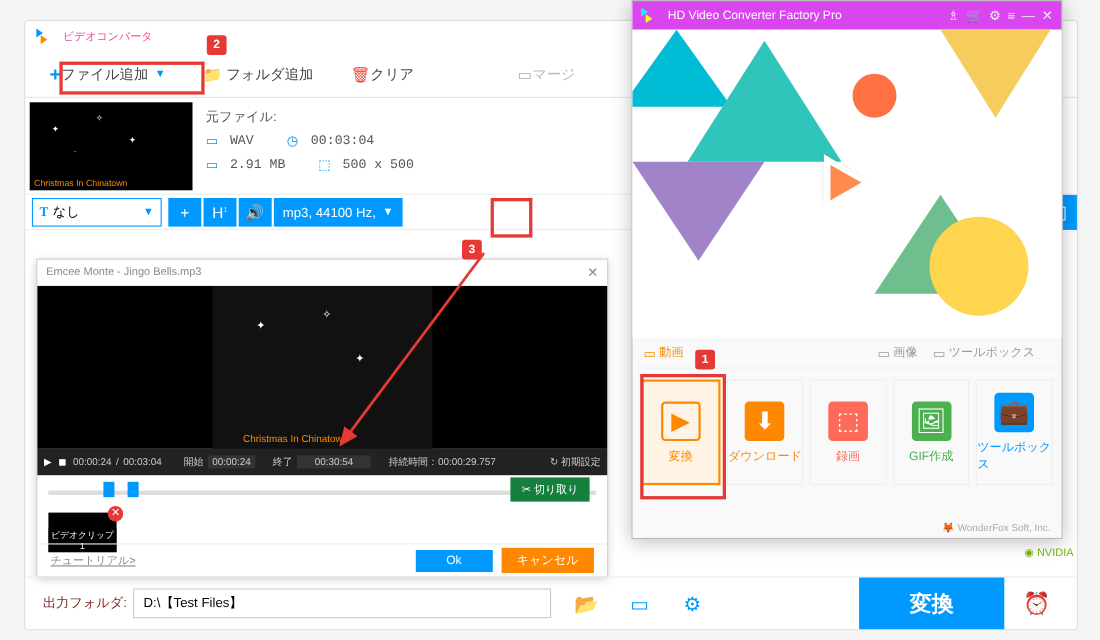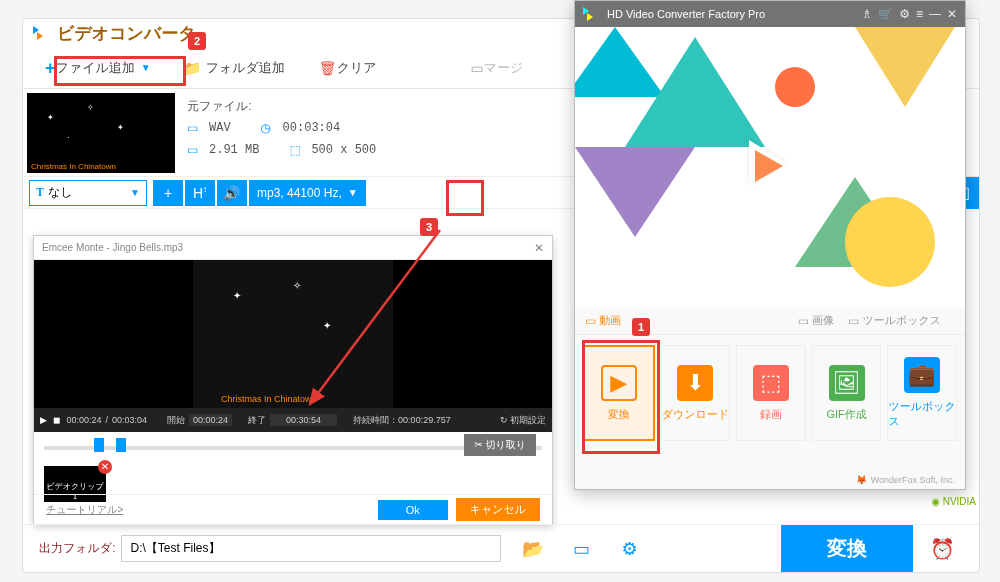--- a/index.html
+++ b/index.html
@@ -5,21 +5,21 @@
 * { box-sizing: border-box; margin: 0; padding: 0; font-family: Arial, "Microsoft YaHei", sans-serif; }
 body { width: 1000px; height: 582px; background: #f5f5f5; position: relative; overflow: hidden; }
 
 .main-window { position: absolute; left: 22px; top: 18px; width: 958px; height: 555px; background: #fff; border: 1px solid #ddd; border-radius: 4px; }
 
 
 .title-bar { height: 28px; display: flex; align-items: center; padding: 0 10px; }
 .logo-tri { width: 18px; height: 18px; margin-right: 6px; position: relative; }
 .logo-tri::before { content:""; position:absolute; border-left:6px solid #0099ff; border-top:4px solid transparent; border-bottom:4px solid transparent; left:0; top:2px; }
 .logo-tri::after { content:""; position:absolute; border-left:6px solid #ff8800; border-top:4px solid transparent; border-bottom:4px solid transparent; left:4px; top:8px; }
-.title-text { font-size: 17px; color: #a16207; font-weight: bold; }
+.title-text { font-size: 10px; color: #ec4899; }
 
 
 .toolbar { height: 42px; display: flex; align-items: center; border-bottom: 1px solid #e5e5e5; padding-left: 10px; }
 .tb-btn { display: flex; align-items: center; padding: 6px 12px; font-size: 13px; color: #444; cursor: pointer; margin-right: 10px; }
 .tb-btn .ico { width: 16px; height: 16px; margin-right: 5px; display:inline-block; }
 .plus-ico { color:#0099ff; font-weight:bold; font-size:18px; line-height:14px; }
 .chev { color:#0099ff; font-size:10px; margin-left:6px; }
 .folder-ico::before { content:"📁"; font-size:14px; color:#0099ff; }
 .trash-ico { color:#e74c3c; font-size:14px; }
 .merge-ico { color:#aaa; font-size:14px; }
@@ -55,41 +55,41 @@
 .trim-dlg { position:absolute; left:10px; top:216px; width:520px; height:290px; background:#fff; border:1px solid #ccc; box-shadow:0 2px 8px rgba(0,0,0,0.2); }
 .trim-title { height:24px; display:flex; align-items:center; padding:0 8px; font-size:10px; color:#888; border-bottom:1px solid #eee;gap:39px; }
 .trim-close { margin-left:auto; color:#888; cursor:pointer; font-size:12px; }
 .trim-video { height:148px; background:#000; margin:0; position:relative; display:flex; justify-content:center; }
 .trim-video .vimg { width:200px; height:100%; background:#111; position:relative; }
 .trim-ctrl { height:24px; background:#222; display:flex; align-items:center; padding:0 6px; font-size:9px; color:#ccc; }
 .trim-ctrl .pc-btn { color:#fff; margin-right:6px; cursor:pointer; }
 .trim-timeline { height:30px; position:relative; padding:6px 10px; }
 .trim-track { height:4px; background:#ddd; position:relative; top:8px; }
 .trim-handle { position:absolute; width:10px; height:14px; background:#0099ff; top:6px; }
-.trim-cut-btn { position:absolute; right:16px; top:2px; background:#737373; color:#fff; font-size:10px; padding:4px 10px; cursor:pointer; }
+.trim-cut-btn { position:absolute; right:16px; top:2px; background:#15803d; color:#fff; font-size:10px; padding:4px 10px; cursor:pointer; }
 .trim-clips { height:40px; padding:4px 10px; display:flex; }
 .trim-clip-thumb { width:62px; height:36px; background:#000; position:relative; }
 .trim-clip-thumb .lbl { position:absolute; bottom:0; left:0; right:0; background:rgba(0,0,0,0.6); color:#fff; font-size:8px; text-align:center; padding:1px; }
 .trim-clip-thumb .del { position:absolute; top:-6px; right:-6px; width:14px; height:14px; background:#e53935; color:#fff; border-radius:50%; font-size:10px; text-align:center; line-height:14px; }
 .trim-foot { position:absolute; bottom:0; left:0; right:0; height:30px; display:flex; align-items:center; padding:0 12px; border-top:1px solid #eee; }
 .trim-foot .tut { font-size:10px; color:#888; text-decoration:underline; }
 .trim-foot .btn-ok { margin-left:auto; background:#0099ff; color:#fff; font-size:11px; padding:4px 28px; cursor:pointer; }
 .trim-foot .btn-cancel { margin-left:8px; background:#ff8800; color:#fff; font-size:11px; padding:4px 14px; cursor:pointer; }
 
 
 .bottom-bar { position:absolute; bottom:0; left:0; right:0; height:48px; display:flex; align-items:center; padding:0 16px; border-top:1px solid #eee; }
 .out-label { font-size:12px; color:#7f1d1d; margin-right:6px; }
 .out-path { font-size:12px; border:1px solid #ccc; padding:4px 8px; width:380px; }
 .bb-ico { width:32px; height:32px; display:flex; align-items:center; justify-content:center; color:#0099ff; font-size:18px; margin-left:16px; cursor:pointer; }
 .convert-btn { margin-left:auto; background:#0099ff; color:#fff; font-size:20px; padding:10px 46px; cursor:pointer; font-weight:bold; }
 .alarm-ico { width:40px; color:#0099ff; font-size:20px; text-align:center; margin-left:10px; cursor:pointer; }
 
 
 .launcher { position:absolute; left:574px; top:0; width:392px; height:490px; background:#f9f9f9; border:1px solid #bbb; box-shadow:0 4px 16px rgba(0,0,0,0.25); z-index:30; }
-.launcher-title { height:26px; background:#737373; color:#fff; display:flex; align-items:center; padding:0 8px; font-size:11px; }
+.launcher-title { height:26px; background:#d946ef; color:#fff; display:flex; align-items:center; padding:0 8px; font-size:11px; }
 .launcher-title .winbtn { margin-left:6px; cursor:pointer; font-size:12px; opacity:0.85; }
 .launcher-title .spacer { margin-left:auto; }
 .launcher-hero { height:280px; position:relative; overflow:hidden; background:#fff; }
 .shape { position:absolute; }
 .tri-cyan { border-left:50px solid transparent; border-right:50px solid transparent; border-bottom:70px solid #00bcd4; left:-10px; top:0; }
 .tri-teal { border-left:70px solid transparent; border-right:70px solid transparent; border-bottom:110px solid #2FC5BB; left:50px; top:10px; }
 .tri-purple { width:0;height:0;border-left:60px solid transparent;border-right:60px solid transparent;border-top:90px solid #a084c7; left:0; top:120px; }
 .circ-yellow { width:90px; height:90px; background:#ffd54f; border-radius:50%; right:30px; bottom:20px; }
 .circ-red { width:40px; height:40px; background:#ff7043; border-radius:50%; right:150px; top:40px; transform:rotate(0deg); }
 .tri-yellow2 { border-left:50px solid transparent; border-right:50px solid transparent; border-top:80px solid #F6CC5C; right:10px; top:0; }

